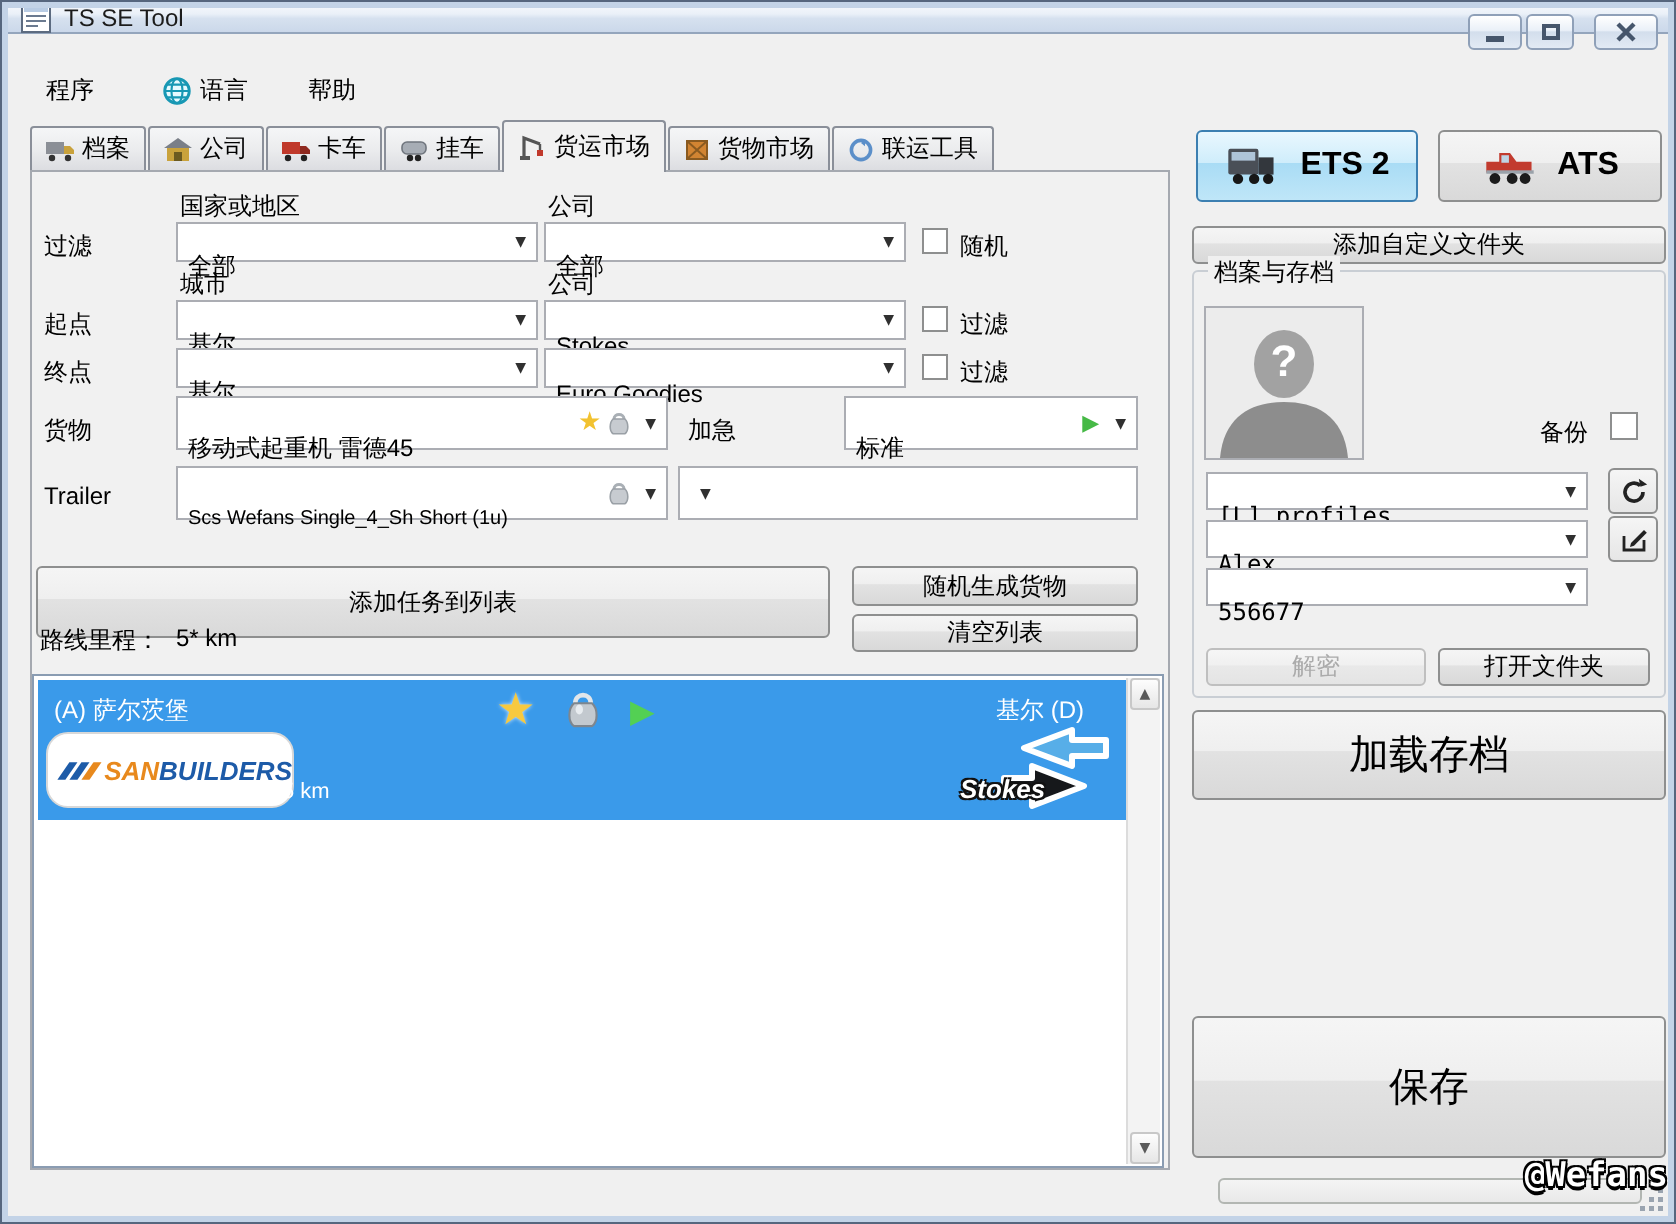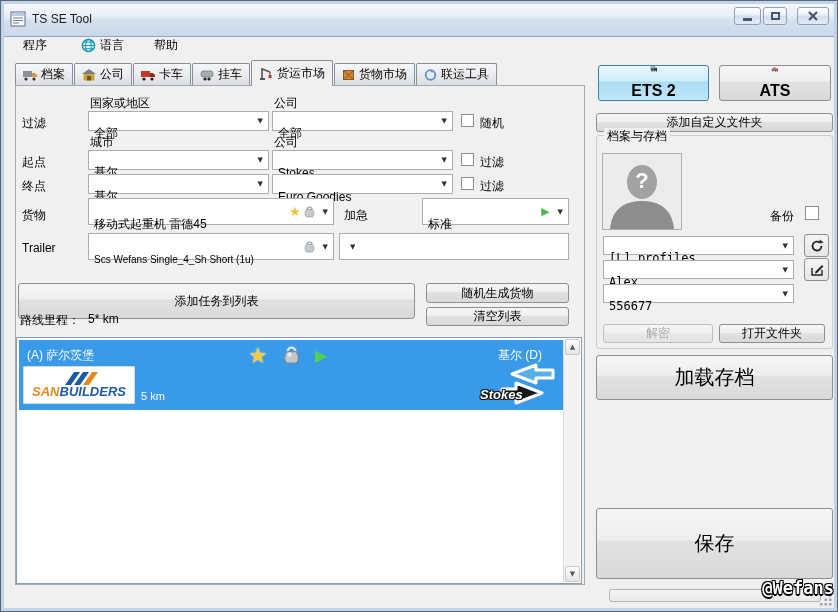--- a/index.html
+++ b/index.html
@@ -2,21 +2,21 @@
 <html><head>
 <meta charset="utf-8">
 <style>
   * { box-sizing: border-box; }
   html,body { margin:0; padding:0; }
   body { font-family:"Liberation Sans","DejaVu Sans",sans-serif; }
   .window { position:relative; width:838px; height:612px; background:#F0F0F0;
             border:1px solid #56667E; overflow:hidden; }
   .frame { position:absolute; inset:0; border:3px solid #C3D3E7; pointer-events:none; z-index:50; }
   
-  .titlebar { position:absolute; left:0; top:0; width:100%; height:36px;
+  .titlebar { position:absolute; left:0; top:0; width:100%; height:16px;
     background:linear-gradient(#F8FAFD,#EAF0F8 40%,#D6E1EF 55%,#CBD8EA);
     border-bottom:1px solid #94A5BC; display:flex; align-items:center; z-index:40;text-align:right; }
   .title-text { font-size:12px; color:#1c1c1c; margin-left:6px; }
   .app-icon { margin-left:9px; display:flex; }
   .wc { position:absolute; right:8px; top:6px; display:flex; gap:2px; }
   .wbtn { height:18px; border:1px solid #8FA0B8; border-radius:3px;
     background:linear-gradient(#FFFFFF,#EAF0F8 45%,#D3DEEC 50%,#E2EAF4);
     display:flex; align-items:center; justify-content:center; }
   .wbtn.min { width:27px; } .wbtn.max { width:24px; } .wbtn.close { width:32px; margin-left:8px; }
   .glyph-min { width:9px; height:3px; background:#46566C; margin-top:7px; }
@@ -41,42 +41,42 @@
   .combo .txt.small { font-size:10px; }
   .combo .mono { font-family:"DejaVu Sans Mono",monospace; font-size:12px; }
   .da { font-family:"DejaVu Sans",sans-serif; font-size:7px; color:#303030; padding:0 5px; }
   .cb { position:absolute; width:13px; height:13px; background:#fff; border:1px solid #8E8F8F; }
   .btn { position:absolute; display:flex; align-items:center; justify-content:center;
     font-size:12px; color:#000; border:1px solid #8E8F8F; border-radius:3px;
     background:linear-gradient(#F5F5F5,#EFEFEF 45%,#E2E2E2 46%,#D9D9D9); }
   .btn.big { font-size:20px; }
   .btn.disabled { color:#ABABAB; border-color:#BFBFBF;
     background:linear-gradient(#F6F6F6,#F0F0F0 45%,#E9E9E9 46%,#E4E4E4); }
-  .btn.game { font-size:16px; font-weight:bold; gap:10px;flex-direction:column; }
+  .btn.game { font-size:16px; font-weight:bold; gap:10px; }
   .btn.game.active { border-color:#3C7FB1;
     background:linear-gradient(#E9F7FE,#CFEDFB 45%,#A9DCF5 46%,#BFE6F8); }
   .star { color:#F2C230; font-size:13px; font-family:"DejaVu Sans",sans-serif; line-height:1; }
   .play { color:#46B946; font-size:11px; font-family:"DejaVu Sans",sans-serif; line-height:1; }
   
   .joblist { position:absolute; left:0px; top:251px; width:566px; height:247px;
     background:#fff; border:1px solid #8A9CB2; }
   .job-item { position:absolute; left:2px; top:2px; width:545px; height:70px;
     background:#3A9AEA; color:#fff; font-size:12px; }
   .job-item .big-star { position:absolute; left:229px; top:3px; font-size:22px; color:#F7C93F;
     font-family:"DejaVu Sans",sans-serif; text-shadow:0 0 2px rgba(255,255,255,.8); }
   .job-item .big-play { position:absolute; left:296px; top:6px; font-size:16px; color:#53D053;
     font-family:"DejaVu Sans",sans-serif; }
   .scrollbar { position:absolute; right:1px; top:1px; bottom:1px; width:17px;
     background:#F3F3F3; border-left:1px solid #DCDCDC; }
   .scr-btn { position:absolute; left:1px; width:15px; height:16px; display:flex; align-items:center;
     justify-content:center; font-size:7px; color:#5A5A5A; background:linear-gradient(#FDFDFD,#E6E6E6);
     border:1px solid #C8C8C8; border-radius:2px; font-family:"DejaVu Sans",sans-serif; }
   
-  .san-logo { position:absolute; left:4px; top:26px; width:112px; height:38px; background:#fff;
-    border-radius:1px; border:1px solid #D8D8D8; display:flex; flex-direction:column;
+  .san-logo { position:absolute; left:4px; top:26px; width:124px; height:38px; background:#fff;
+    border-radius:11px; border:1px solid #D8D8D8; display:flex; flex-direction:row;
     align-items:center; justify-content:center; }
   .san-text { font-size:13px; font-weight:bold; font-style:italic; line-height:13px; letter-spacing:0; }
   .san-text .p1 { color:#E8891D; } .san-text .p2 { color:#1D5BA8; }
   .stokes-logo { position:absolute; left:459px; top:22px; width:82px; height:44px; }
   .stokes-text { position:absolute; left:2px; bottom:4px; font-size:13px; font-weight:bold;
     font-style:italic; color:#fff; text-shadow:-1px -1px 0 #111,1px -1px 0 #111,-1px 1px 0 #111,1px 1px 0 #111; }
   
   .groupbox { position:absolute; left:595px; top:134px; width:237px; height:214px;
     border:1px solid #C9CED4; border-radius:3px; }
   .group-title { position:absolute; left:603px; top:127px; font-size:12px; background:#F0F0F0; padding:0 3px; }

